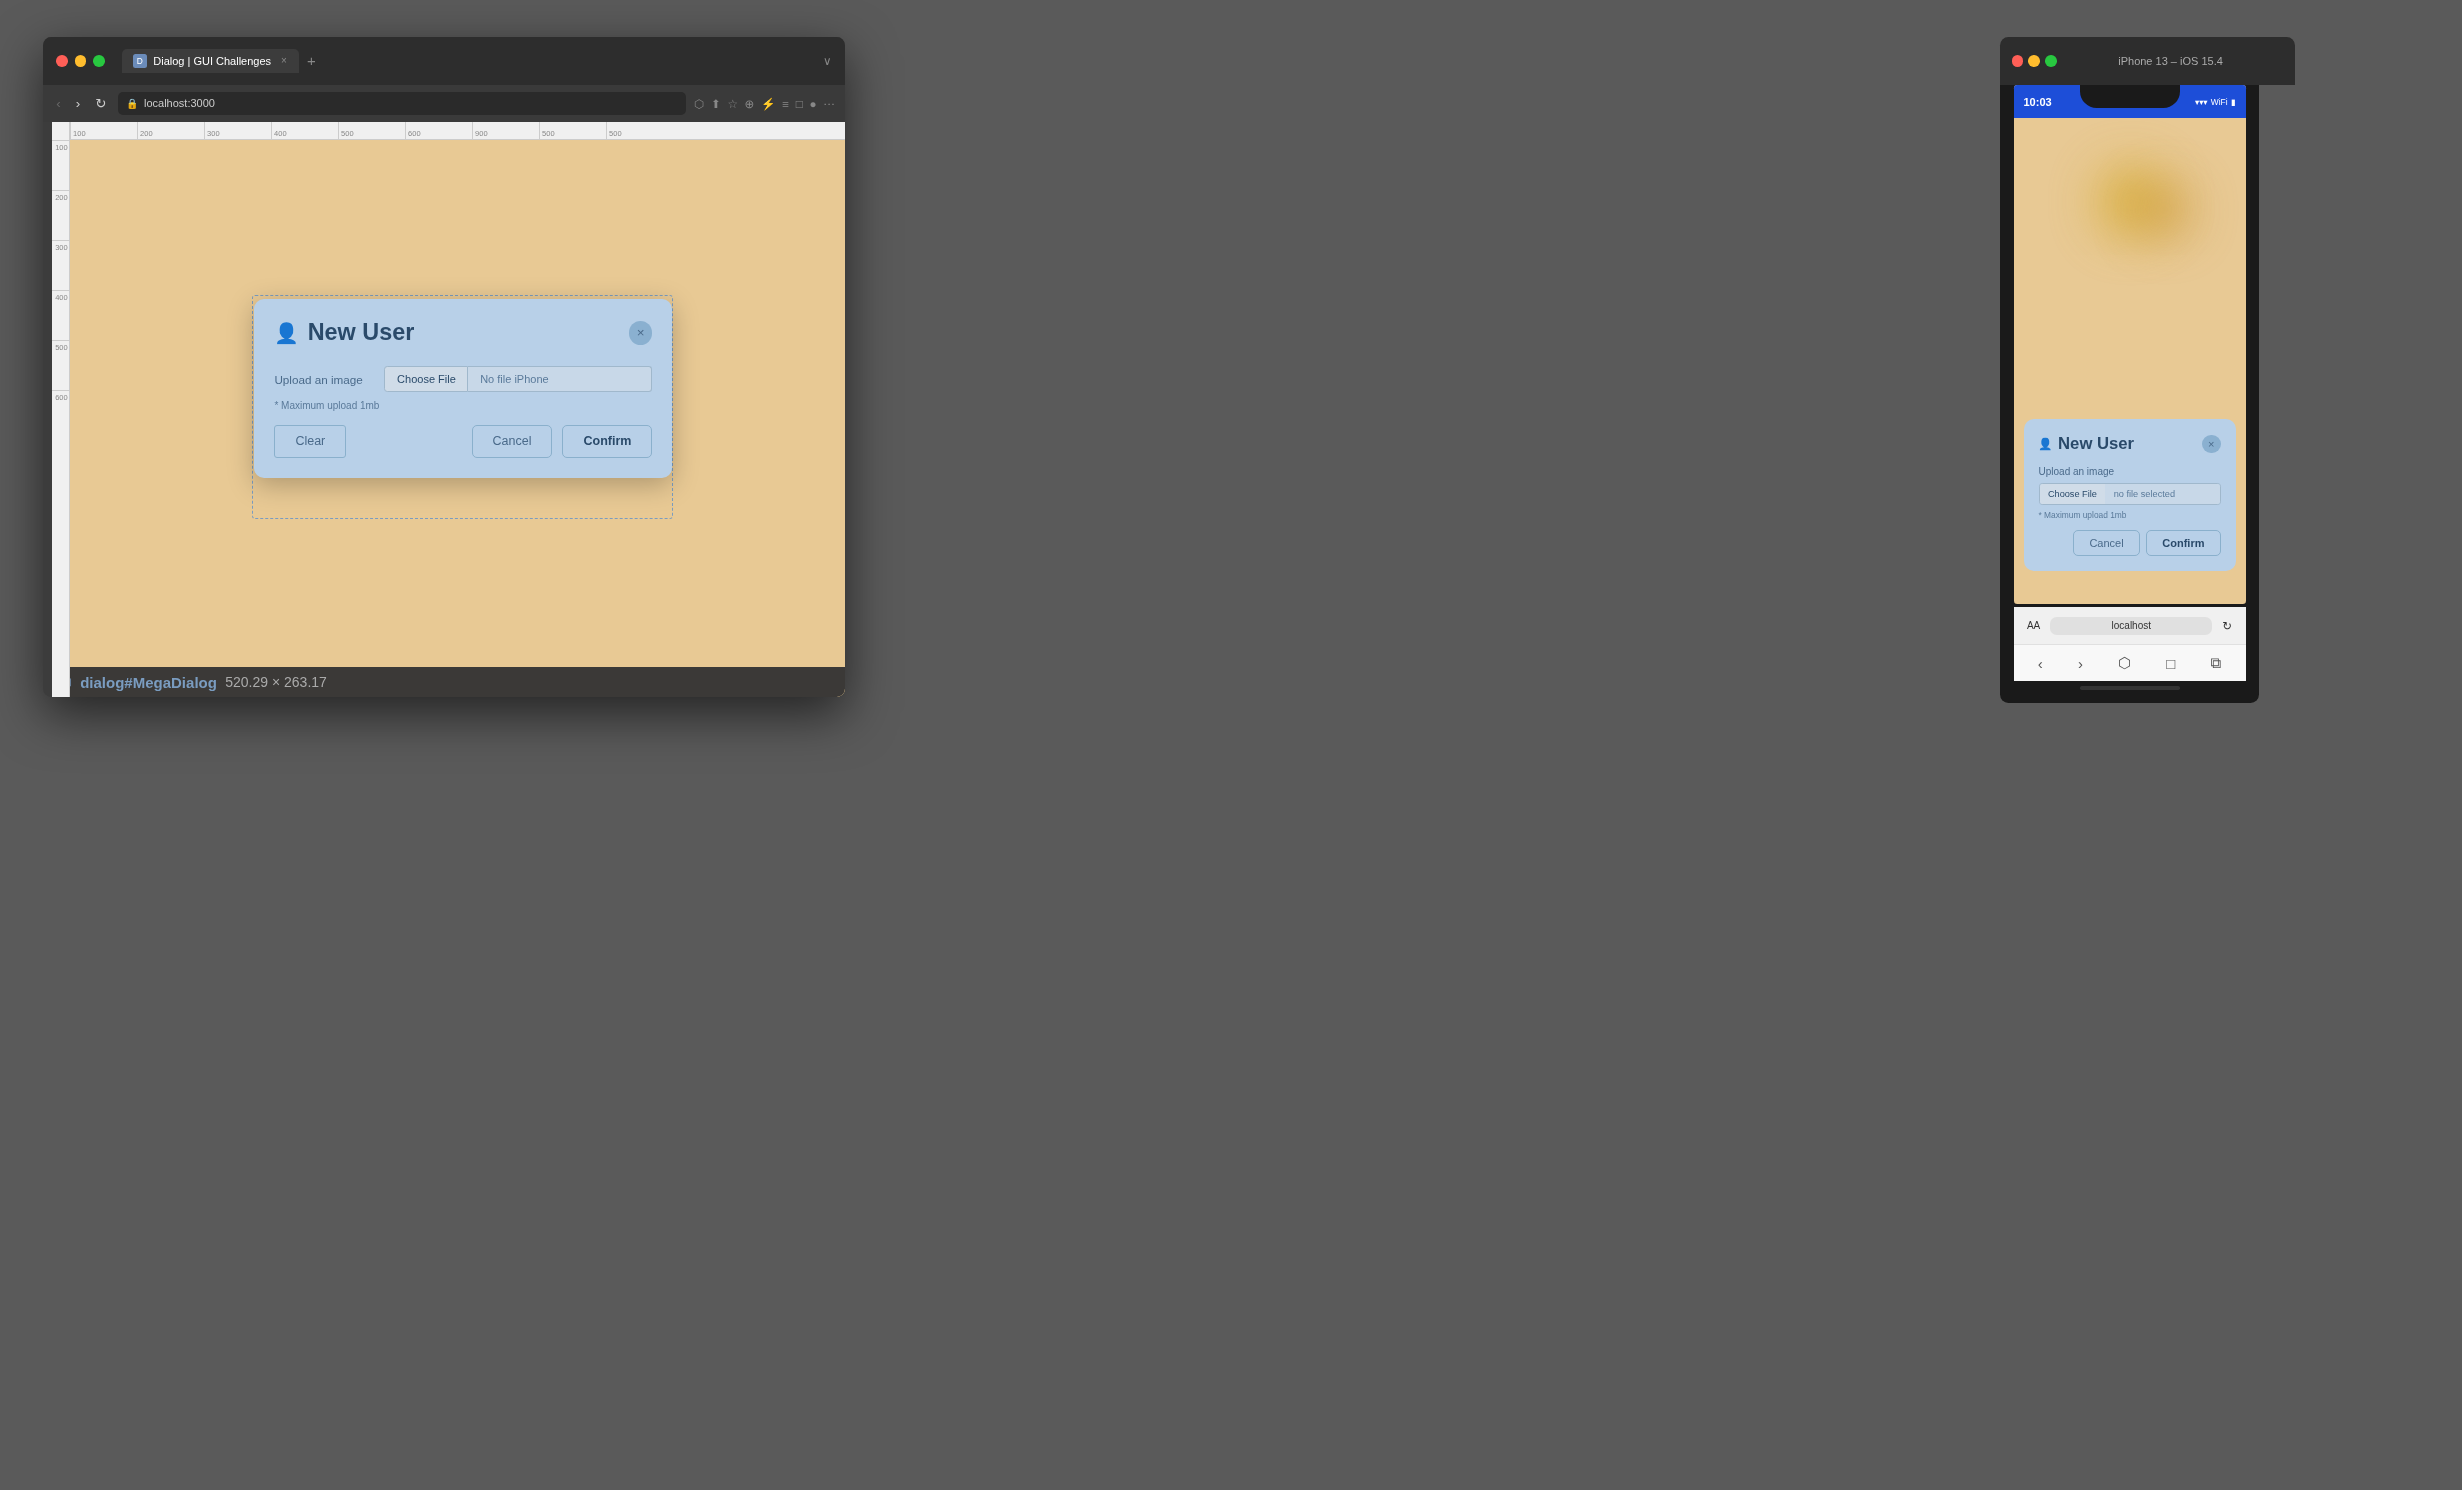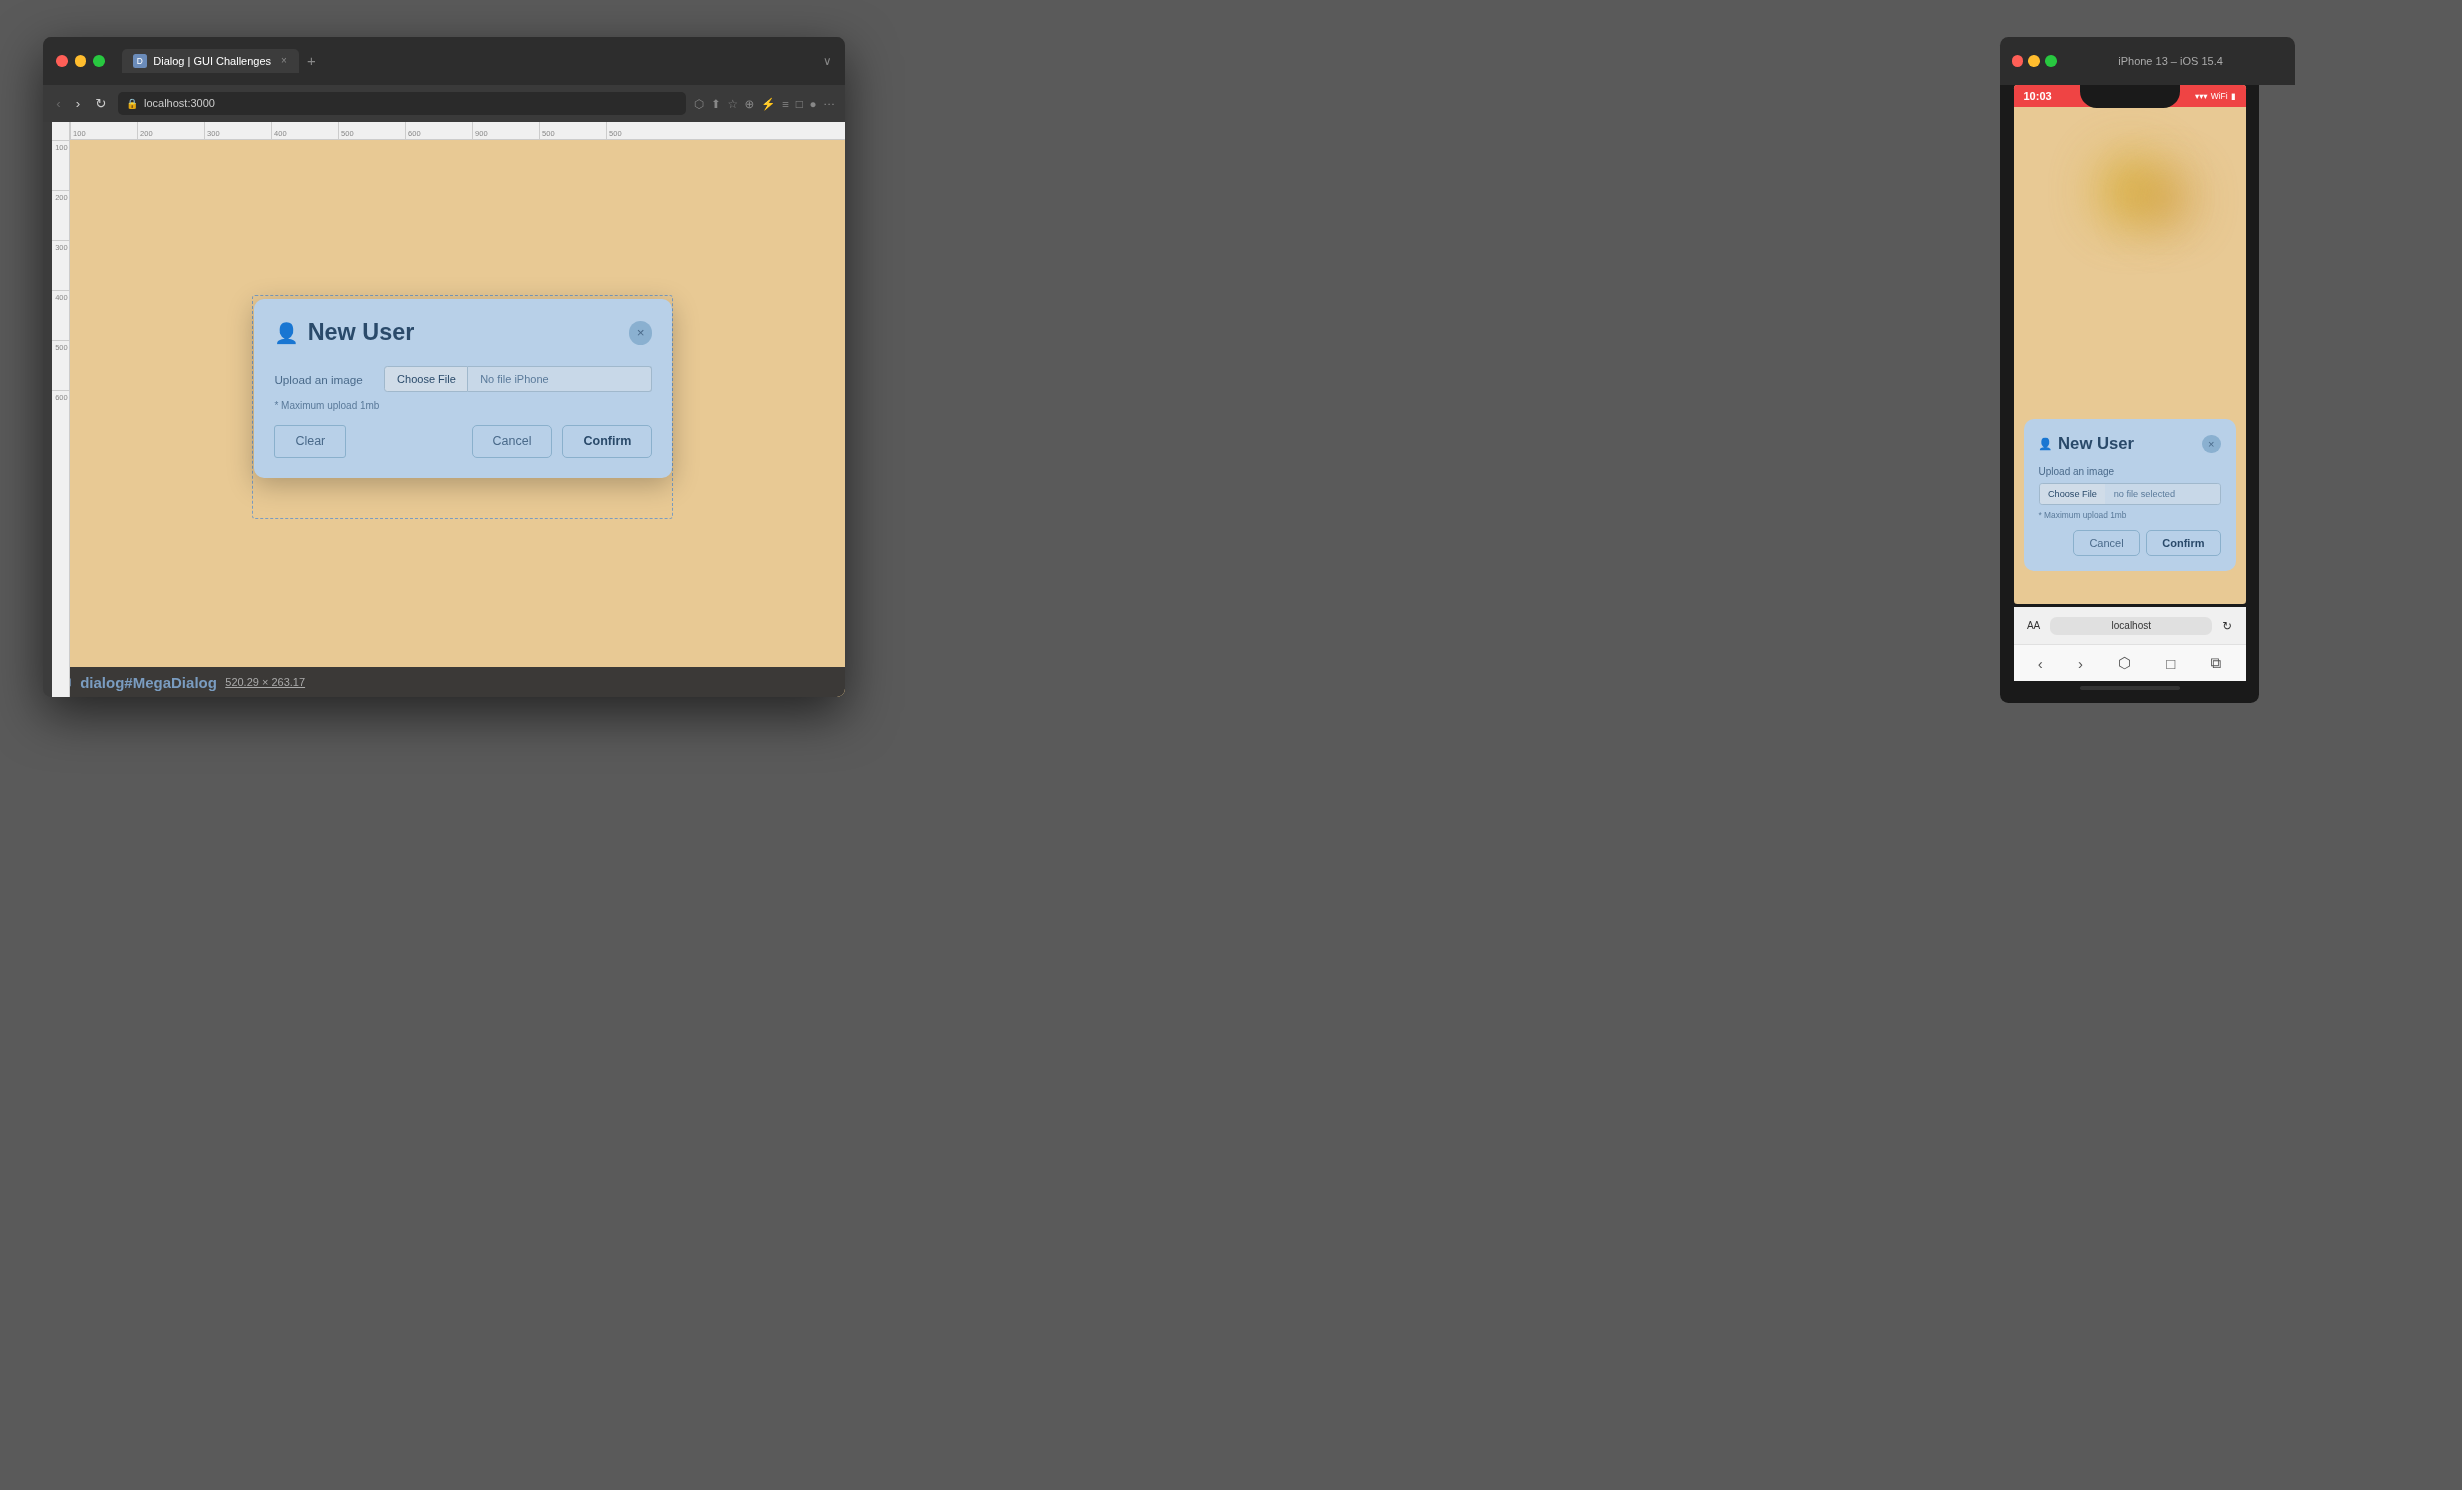--- a/index.html
+++ b/index.html
@@ -381,22 +381,21 @@
     }
 
     .selector-label {
       color: #7a9cc0;
       font-size: 15px;
       font-weight: 600;
     }
 
     .selector-dimensions {
       color: #aaa;
-      font-size: 11px;
-      text-decoration: underline;
+      font-size: 14px;
     }
 
     
     .phone-container {
       position: absolute;
       right: 167px;
       top: 37px;
     }
 
     .phone-titlebar {
@@ -451,22 +450,22 @@
       width: 232px;
       flex: 1;
       background: #e8c994;
       border-radius: 3.3px;
       position: relative;
       overflow: hidden;
     }
 
     .phone-screen-top {
       width: 100%;
-      height: 22px;
-      background: #ef4444;
+      height: 33px;
+      background: #1d4ed8;
       display: flex;
       align-items: center;
       justify-content: space-between;
       padding: 0 10px;
       position: relative;
     }
 
     .phone-screen-time {
       font-size: 11px;
       font-weight: 600;

